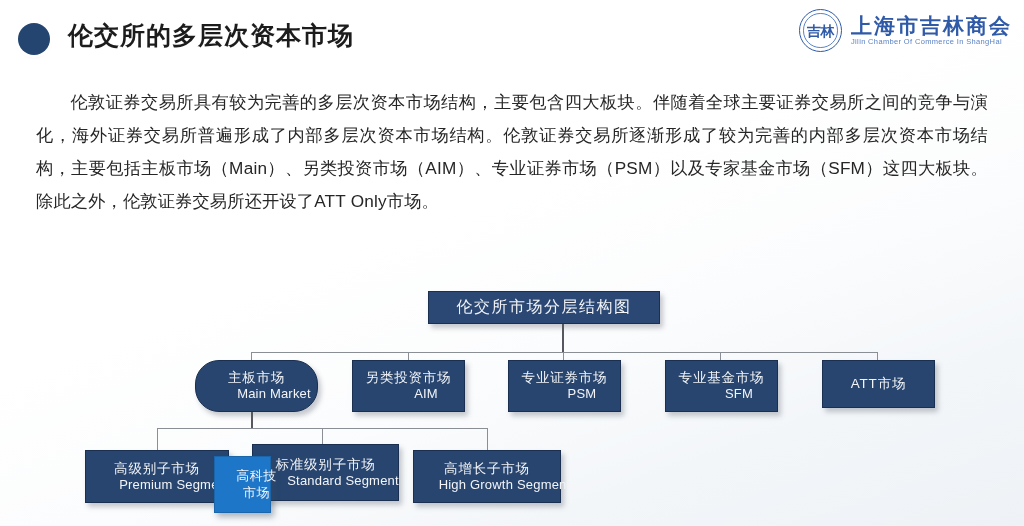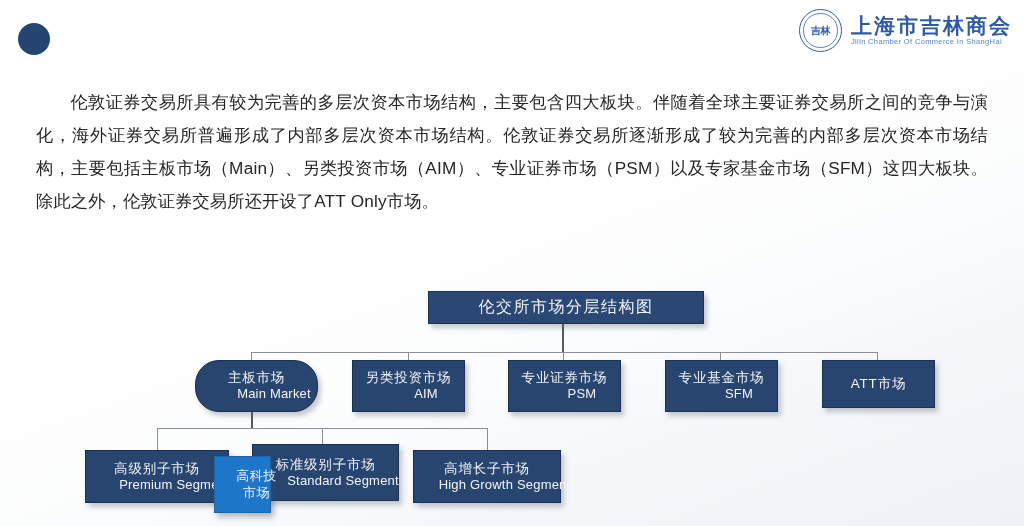--- a/index.html
+++ b/index.html
@@ -71,21 +71,21 @@
     left: 3.4px; top: 3.4px;
     right: 3.4px; bottom: 3.4px;
     border-radius: 50%;
     border: 1px solid #5b83c4;
   }
   .logo-seal-chars {
     position: absolute;
     left: 0; right: 0; top: 50%;
     transform: translateY(-52%);
     text-align: center;
-    font-size: 10px;
+    font-size: 14px;
     line-height: 10px;
     color: #2f5aa8;
     font-weight: bold;
     letter-spacing: -0.5px;
   }
   .logo-text { display: flex; flex-direction: column; justify-content: space-between; }
   .logo-cn {
     font-size: 21px;
     font-weight: bold;
     color: #2f5aa8;
@@ -159,37 +159,38 @@
   .line.v { width: 1px; }
   .line.stem { width: 1.6px; background: #55595f; }
 </style>
 </head>
 <body>
 
 <div class="slide">
 
   <div class="header">
     <div class="title-bullet"></div>
+    <div class="slide-title">伦交所的多层次资本市场</div>
 
     <div class="logo">
       <div class="logo-seal">
         <div class="logo-seal-chars">吉林</div>
       </div>
       <div class="logo-text">
         <div class="logo-cn">上海市吉林商会</div>
         <div class="logo-en">Jilin Chamber Of Commerce In ShangHai</div>
       </div>
     </div>
   </div>
 
   <div class="body-text">伦敦证券交易所具有较为完善的多层次资本市场结构，主要包含四大板块。伴随着全球主要证券交易所之间的竞争与演化，海外证券交易所普遍形成了内部多层次资本市场结构。伦敦证券交易所逐渐形成了较为完善的内部多层次资本市场结构，主要包括主板市场（Main）、另类投资市场（AIM）、专业证券市场（PSM）以及专家基金市场（SFM）这四大板块。除此之外，伦敦证券交易所还开设了ATT Only市场。</div>
 
   <div class="diagram">
 
-    <div class="node root" style="left:428px; top:11px; width:276px; height:33px;text-align:center;">
+    <div class="node root" style="left:428px; top:11px; width:232px; height:33px;text-align:center;">
       <div class="cn">伦交所市场分层结构图</div>
     </div>
 
     <div class="line stem" style="left:562px; top:44px; height:28px;"></div>
 
     <div class="line h" style="left:251px; top:72px; width:627px;"></div>
 
     <div class="line v" style="left:251px; top:72px; height:28px;"></div>
     <div class="line v" style="left:408px; top:72px; height:28px;"></div>
     <div class="line v" style="left:563px; top:72px; height:28px;"></div>

